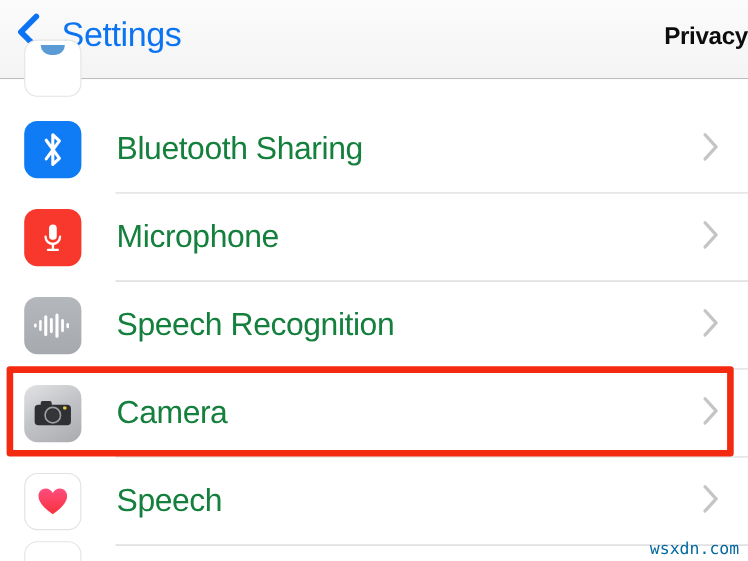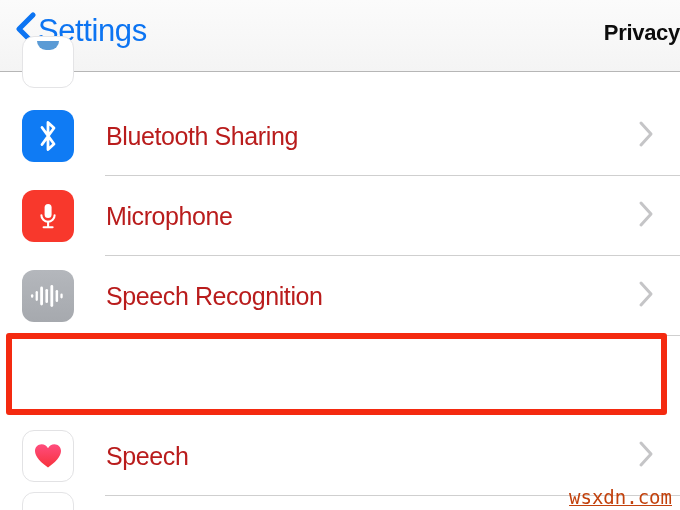--- a/index.html
+++ b/index.html
@@ -12,21 +12,21 @@
   .phone { position:relative; width:680px; height:510px; background:#ffffff; }
 
   
   .navbar {
     position:absolute; top:0; left:0; width:680px; height:72px;
     background:linear-gradient(180deg,#fbfbfb 0%,#f7f7f7 60%,#f4f4f4 100%);
     border-bottom:1px solid #b6b6b6;
   }
   .back-btn {
     position:absolute; left:14px; top:10px;
-    display:flex; align-items:center; gap:0;
+    display:flex; align-items:center; gap:18px;
     cursor:pointer;
   }
   .back-chevron { display:block; }
   .back-label {
     color:#0c74f2; font-size:31px; letter-spacing:-0.4px;
     line-height:42px;
   }
   .nav-title {
     position:absolute; left:0; top:12px; width:680px;
     text-align:right; color:#0d0d0d;
@@ -44,21 +44,21 @@
   .row-inner {
     position:absolute; inset:0;
     display:flex; align-items:center;
   }
   .icon-wrap {
     position:absolute; left:22px; top:50%; transform:translateY(-50%);
     width:52px; height:52px;
   }
   .row-label {
     position:absolute; left:106px; top:50%; transform:translateY(-50%);
-    font-size:25px; color:#b91c1c; letter-spacing:-0.4px;
+    font-size:29px; color:#15803d; letter-spacing:-0.4px;
     white-space:nowrap;
   }
   .chevron {
     position:absolute; right:26px; top:50%; transform:translateY(-50%);
   }
   .sep {
     position:absolute; left:105px; right:0; bottom:0; height:1px;
     background:#cfcfcf;
   }
 
@@ -98,21 +98,21 @@
     width:661px; height:82px;
     border:6px solid #f42a10;
     border-radius:3px;
     pointer-events:none;
   }
 
   
   .watermark {
     position:absolute; right:8px; bottom:2px;
     font-family:"DejaVu Sans Mono", monospace;
-    font-size:19px; color:#c2410c; letter-spacing:0px;text-decoration:underline;
+    font-size:15px; color:#0369a1; letter-spacing:0px;
   }
 </style>
 </head>
 <body>
 
 <div class="phone">
 
   <div class="navbar">
     <div class="back-btn">
       <span class="back-chevron">
@@ -192,20 +192,42 @@
         <span class="row-label">Microphone</span>
         <span class="chevron">
           <svg width="16" height="28" viewBox="0 0 16 28">
             <polyline points="3,3 13,14 3,25" fill="none" stroke="#c5c5c7" stroke-width="3" stroke-linecap="round" stroke-linejoin="round"></polyline>
           </svg>
         </span>
       </div>
       <span class="sep"></span>
     </div>
 
+    <div class="row" style="top:264px;">
+      <div class="row-inner">
+        <span class="icon-wrap">
+          <span class="appicon ic-camera">
+            <svg width="40" height="30" viewBox="0 0 40 30">
+              <rect x="3.5" y="7" width="33" height="18.5" rx="3.4" fill="#2f3033"></rect>
+              <rect x="9" y="3.6" width="10" height="5" rx="1.8" fill="#2f3033"></rect>
+              <circle cx="20" cy="16.4" r="7" fill="none" stroke="#9b9da1" stroke-width="1.5"></circle>
+              <circle cx="20" cy="16.4" r="5.2" fill="#34363a"></circle>
+              <rect x="29.4" y="8.6" width="3" height="2.6" rx="0.8" fill="#f5d130"></rect>
+            </svg>
+          </span>
+        </span>
+        <span class="row-label">Camera</span>
+        <span class="chevron">
+          <svg width="16" height="28" viewBox="0 0 16 28">
+            <polyline points="3,3 13,14 3,25" fill="none" stroke="#c5c5c7" stroke-width="3" stroke-linecap="round" stroke-linejoin="round"></polyline>
+          </svg>
+        </span>
+      </div>
+      <span class="sep"></span>
+    </div>
 
     <div class="row" style="top:344px;">
       <div class="row-inner">
         <span class="icon-wrap">
           <span class="appicon ic-health">
             <svg width="32" height="30" viewBox="0 0 32 30">
               <defs>
                 <linearGradient id="heartgrad" x1="0" y1="0" x2="0" y2="1">
                   <stop offset="0%" stop-color="#ff4d7e"></stop>
                   <stop offset="100%" stop-color="#f7323c"></stop>

